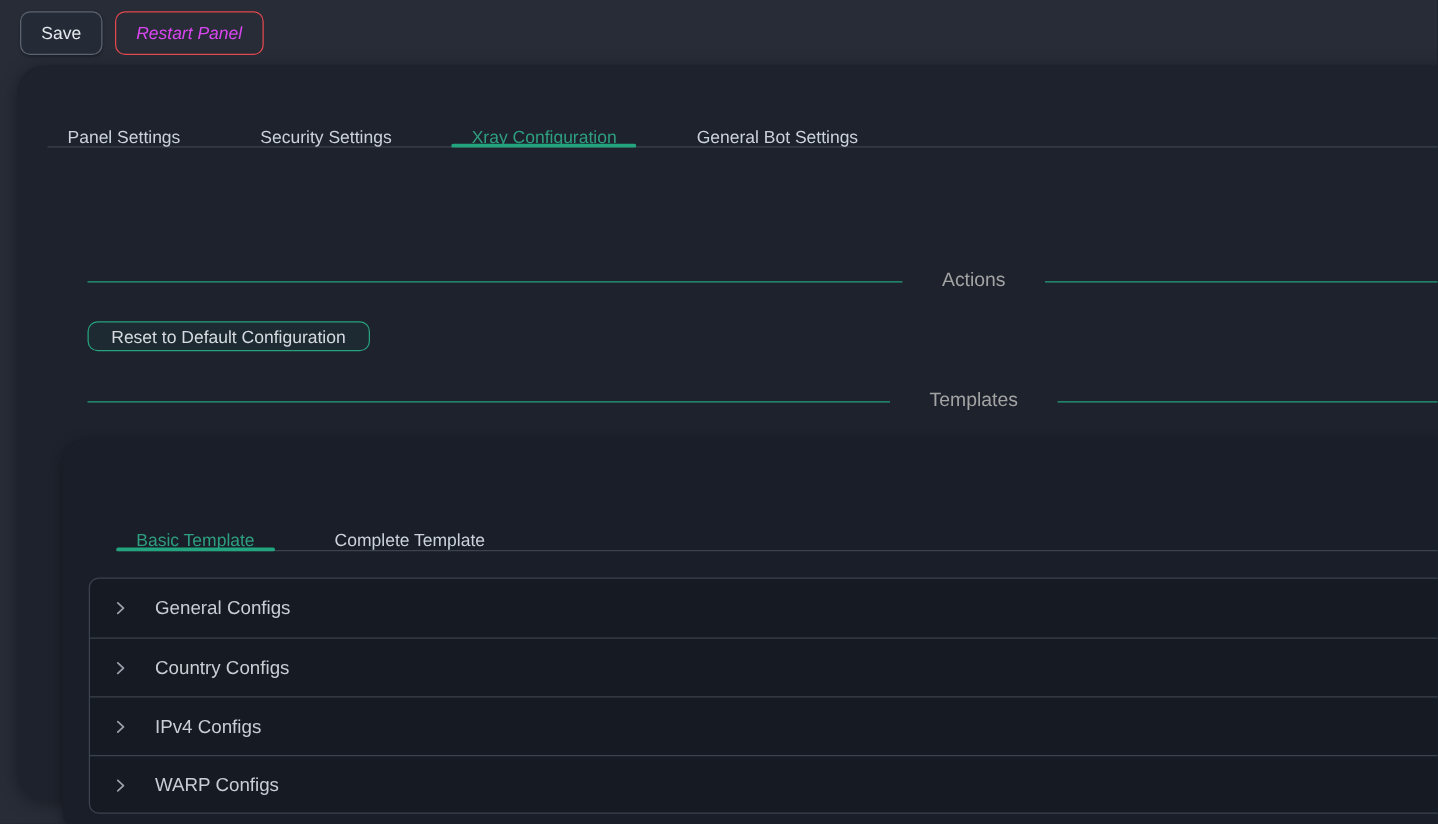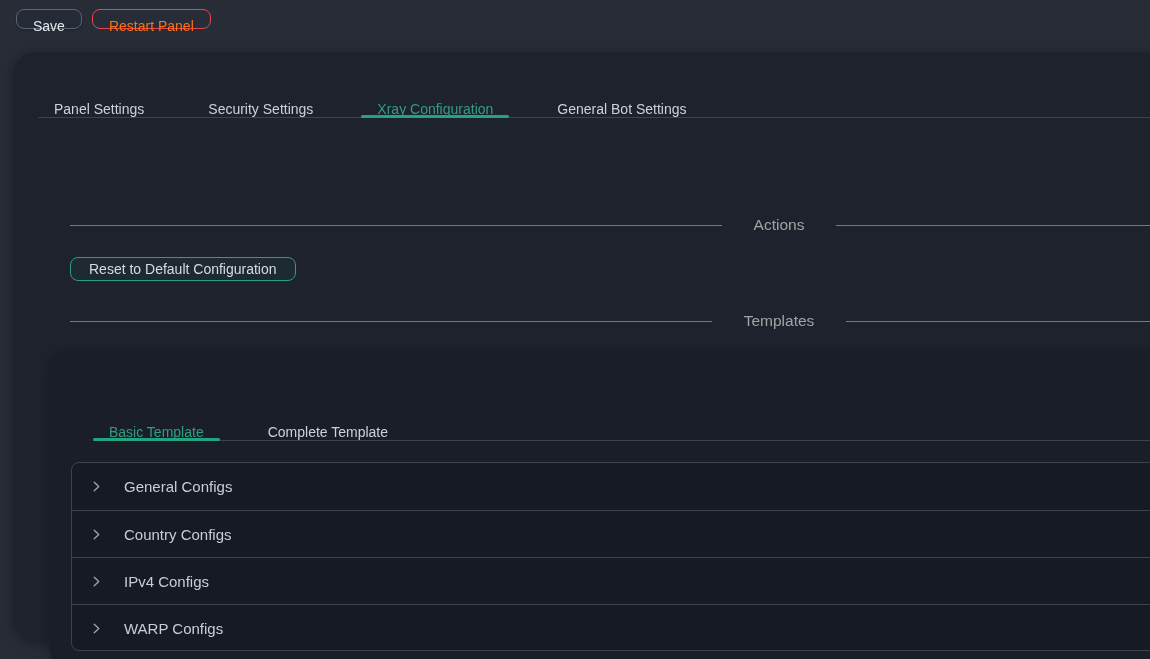--- a/index.html
+++ b/index.html
@@ -7,29 +7,29 @@
   body {
     position:relative;
     background:#272c37;
     font-family:"Liberation Sans", sans-serif;
     -webkit-font-smoothing:antialiased;
   }
 
   
   .toolbar { position:absolute; left:16px; top:9px; display:flex; gap:10px; z-index:5; }
   .btn {
-    height:20px; padding:0 16px; border-radius:8px; font-size:14px;
+    height:35px; padding:0 16px; border-radius:8px; font-size:14px;
     font-family:"Liberation Sans", sans-serif; cursor:pointer; line-height:33px;
   }
   .btn-save {
     background:#252b36; border:1px solid #5d6471; color:#e5e9ee;
     box-shadow:0 1px 2px rgba(0,0,0,.25);
   }
   .btn-restart {
-    background:transparent; border:1px solid #e0484d; color:#f97316;
+    background:transparent; border:1px solid #e0484d; color:#d946ef;font-style:italic;
   }
 
   
   .card {
     position:absolute; left:14px; top:52px; width:1502px; height:588px;
     background:#1d222c; border-radius:22px;
     box-shadow:0 3px 14px rgba(0,0,0,.35);
   }
 
   

